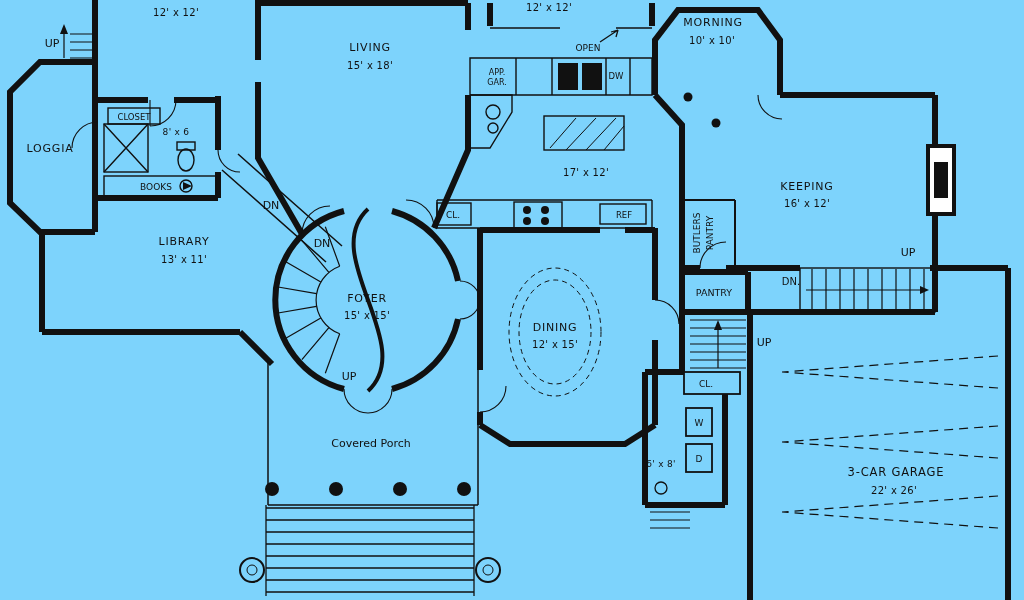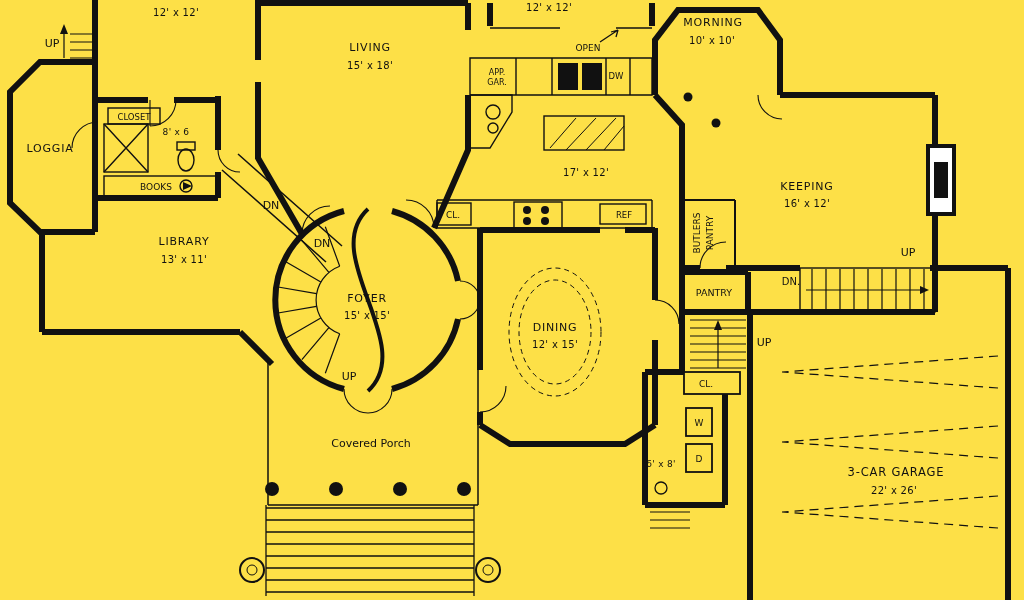--- a/index.html
+++ b/index.html
@@ -1,19 +1,19 @@
 <!DOCTYPE html>
 <html><head>
 <meta charset="utf-8">
 <style>
   html,body{margin:0;padding:0;background:#ffffff;}
   .stage{
     position:relative;
     width:1024px;height:600px;
-    background:#fde047;
+    background:#7dd3fc;
     overflow:hidden;
     font-family:"DejaVu Sans", sans-serif;
   }
   svg text{
     font-family:"DejaVu Sans", sans-serif;
     fill:#111111;
   }
   .room-name{letter-spacing:.8px;}
   .dim{letter-spacing:.3px;}
 </style>

